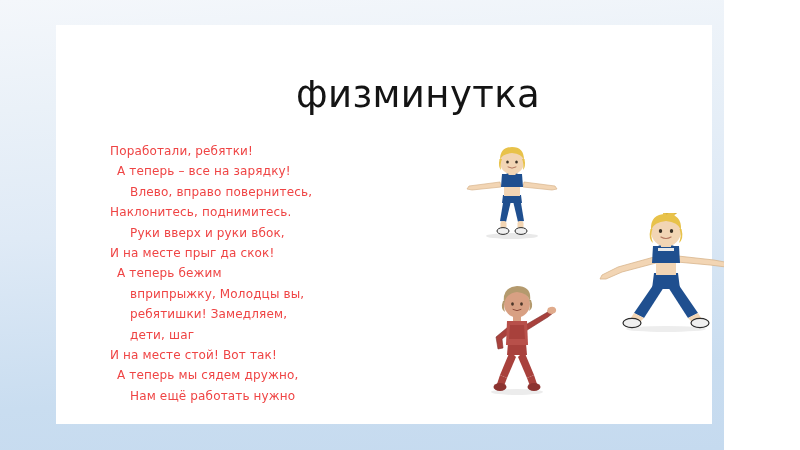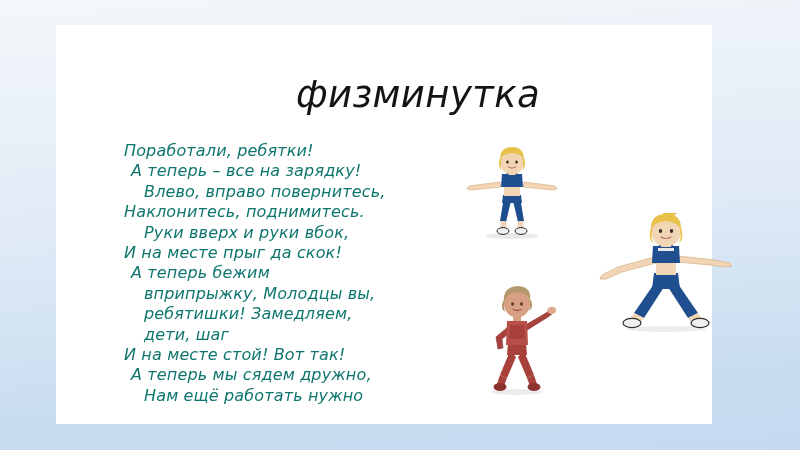--- a/index.html
+++ b/index.html
@@ -9,25 +9,24 @@
   body {
     width: 800px;
     height: 450px;
     overflow: hidden;
     font-family: "DejaVu Sans", sans-serif;
     background: #ffffff;
   }
 
   #stage {
     position: relative;
-    width: 800px;
+    width: 724px;
     height: 450px;
     background: linear-gradient(176deg, #f4f7fb 0%, #eaf1f8 22%, #dfeaf6 48%, #c9ddf0 82%, #c5daef 100%);
     overflow: hidden;
-    font-style: italic;
   }
 
   
   #slide {
     position: absolute;
     left: 56px;
     top: 25px;
     width: 656px;
     height: 399px;
     background: #ffffff;
@@ -45,27 +44,27 @@
     font-weight: 400;
     color: #141414;
     letter-spacing: 0.4px;
     line-height: 44px;
     white-space: nowrap;
   }
 
   
   #poem {
     position: absolute;
-    left: 68px;
+    left: 54px;
     top: 116px;
     width: 320px;
     font-family: "DejaVu Sans", sans-serif;
-    font-size: 16px;
+    font-size: 12px;
     font-weight: 400;
-    color: #0f766e;
+    color: #ef4444;
     line-height: 20.4px;
     letter-spacing: 0.15px;
     white-space: pre;
   }
   #poem .ln { display: block; }
   #poem .ind0 { padding-left: 0px; }
   #poem .ind1 { padding-left: 7px; }
   #poem .ind2 { padding-left: 20px; }
 
   

